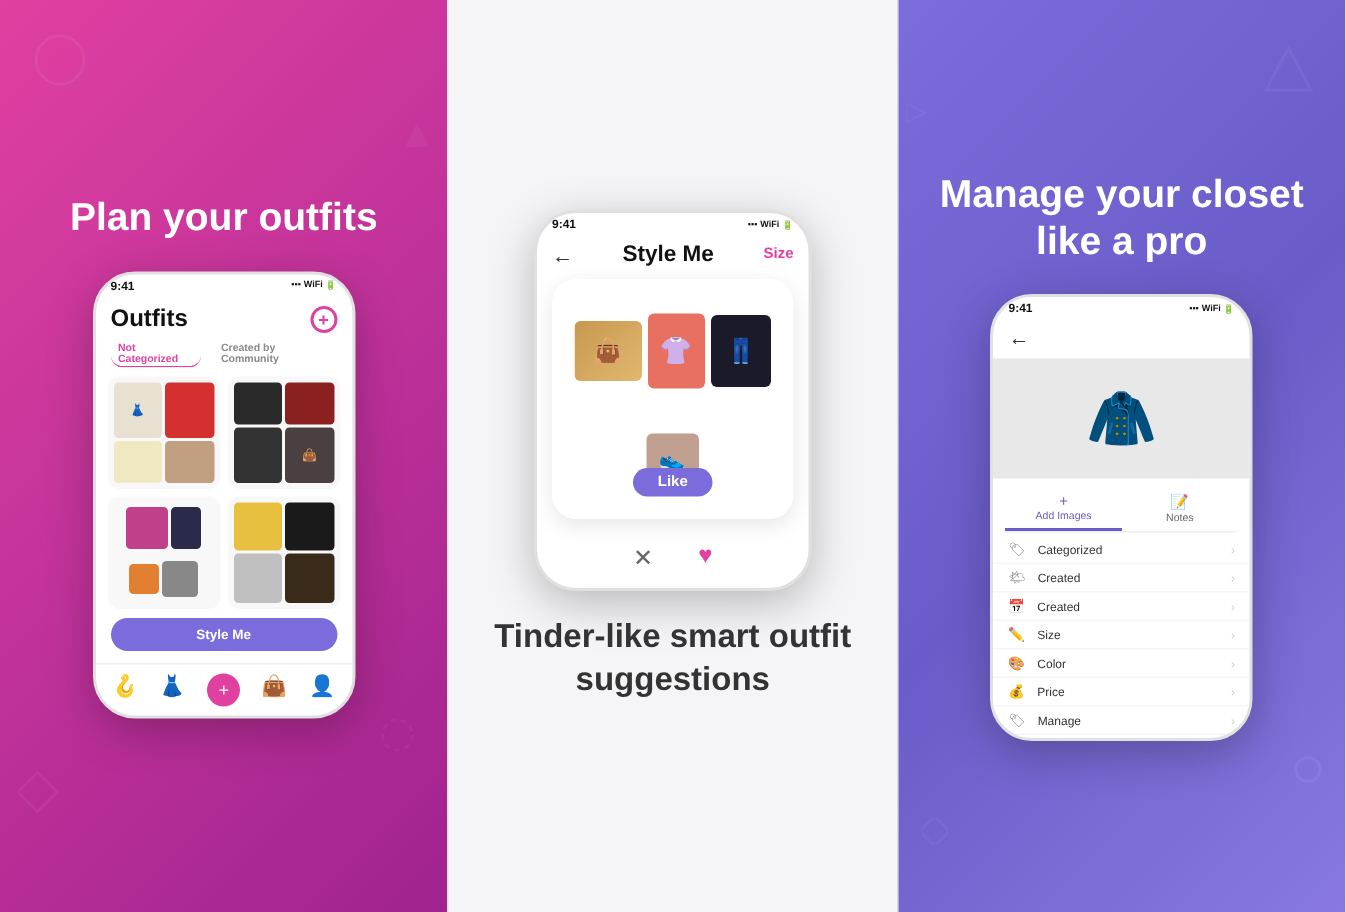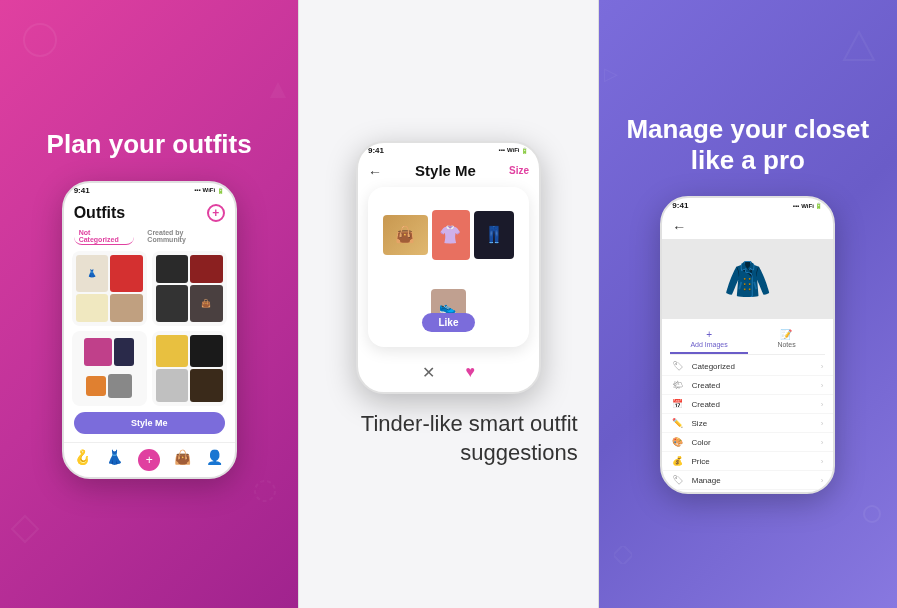--- a/index.html
+++ b/index.html
@@ -49,23 +49,23 @@
       font-weight: 700;
       color: white;
       text-align: center;
       line-height: 1.2;
       margin-bottom: 20px;
       z-index: 2;
     }
 
     .panel-sub {
       font-size: 22px;
-      font-weight: 400;
+      font-weight: 700;
       color: #333;
-      text-align: right;
+      text-align: center;
       line-height: 1.3;
       margin-top: 16px;
       z-index: 2;
     }
 
     
     .phone {
       width: 185px;
       background: white;
       border-radius: 28px;

